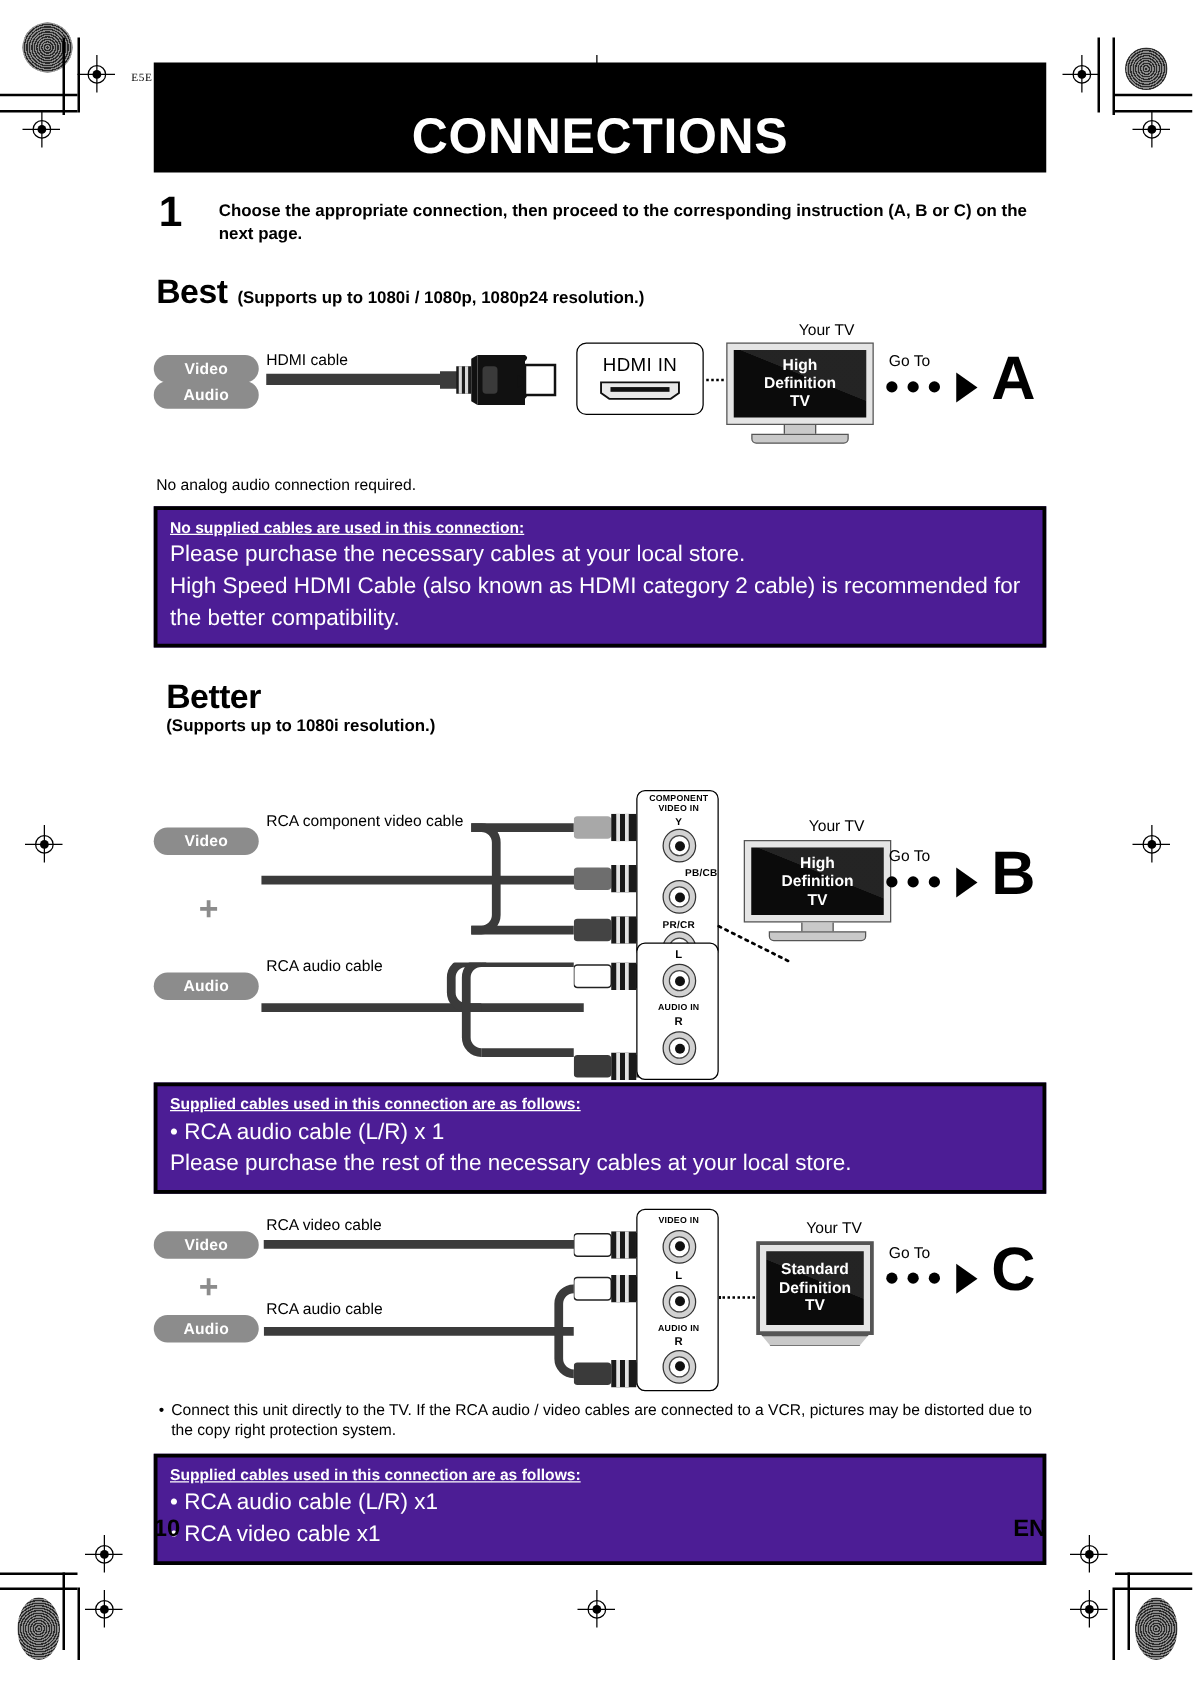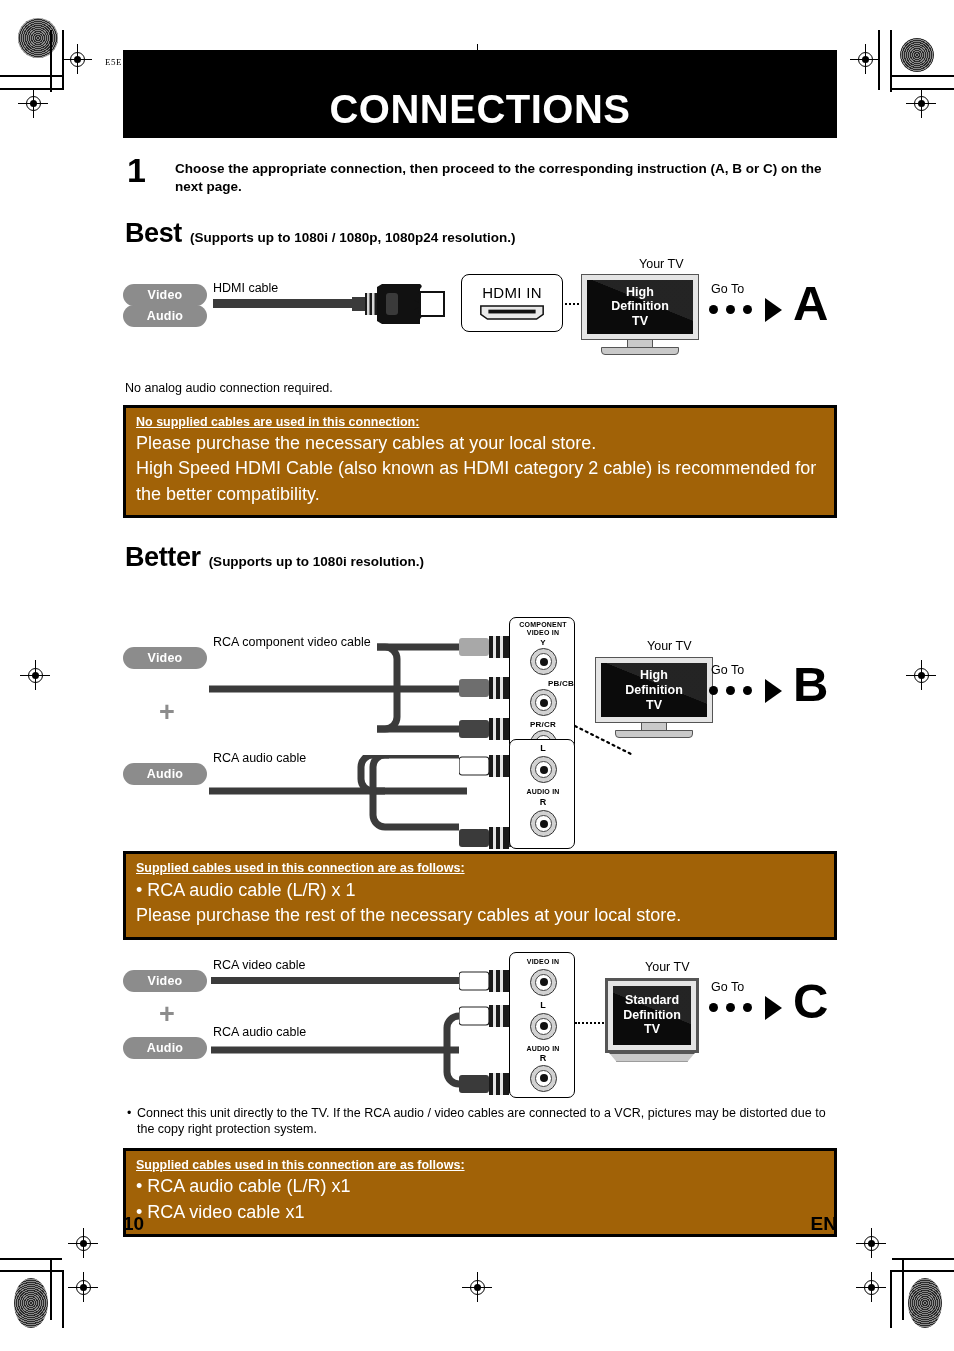--- a/index.html
+++ b/index.html
@@ -48,21 +48,21 @@
 
   .grade{margin-top:22px;display:flex;align-items:baseline;padding-left:2px;}
   .grade .g-name{font-size:27px;font-weight:bold;letter-spacing:-0.4px;}
   .grade .g-note{font-size:13.5px;font-weight:bold;margin-left:8px;}
 
   .note-line{font-size:12.5px;margin-top:6px;padding-left:2px;}
   .bullet-line{font-size:12.5px;line-height:1.35;padding-left:4px;margin-top:4px;display:flex;}
   .bullet-line .bl-dot{width:10px;flex:0 0 10px;}
 
   .graybox{
-    background:#a16207;color:#fff;border:3px solid #000;box-sizing:border-box;
+    background:#4c1d95;color:#fff;border:3px solid #000;box-sizing:border-box;
     padding:5px 10px 8px 10px;margin-top:10px;width:714px;
   }
   .graybox .gb-head{font-size:12.5px;font-weight:bold;text-decoration:underline;line-height:1.45;}
   .graybox .gb-line{font-size:18px;line-height:1.42;}
 
   
   .diagram{position:relative;width:714px;}
 
   .pill{
     background:#8c8c8c;color:#fff;border-radius:12px;font-size:12.5px;font-weight:bold;
@@ -268,21 +268,21 @@
     </div>
 
     <div class="note-line">No analog audio connection required.</div>
 
     <div class="graybox">
       <div class="gb-head">No supplied cables are used in this connection:</div>
       <div class="gb-line">Please purchase the necessary cables at your local store.</div>
       <div class="gb-line">High Speed HDMI Cable (also known as HDMI category 2 cable) is recommended for the better compatibility.</div>
     </div>
 
-    <div class="grade" style="margin-top:24px;">
+    <div class="grade" style="margin-top:24px;flex-direction:column;">
       <span class="g-name">Better</span>
       <span class="g-note">(Supports up to 1080i resolution.)</span>
     </div>
 
     <div class="diagram" style="height:262px;margin-top:6px;">
 
       <div class="pill" style="left:0px;top:68px;">
           <span>Video</span>
         </div>
       <div class="plus" style="left:36px;top:120px;">+</div>

